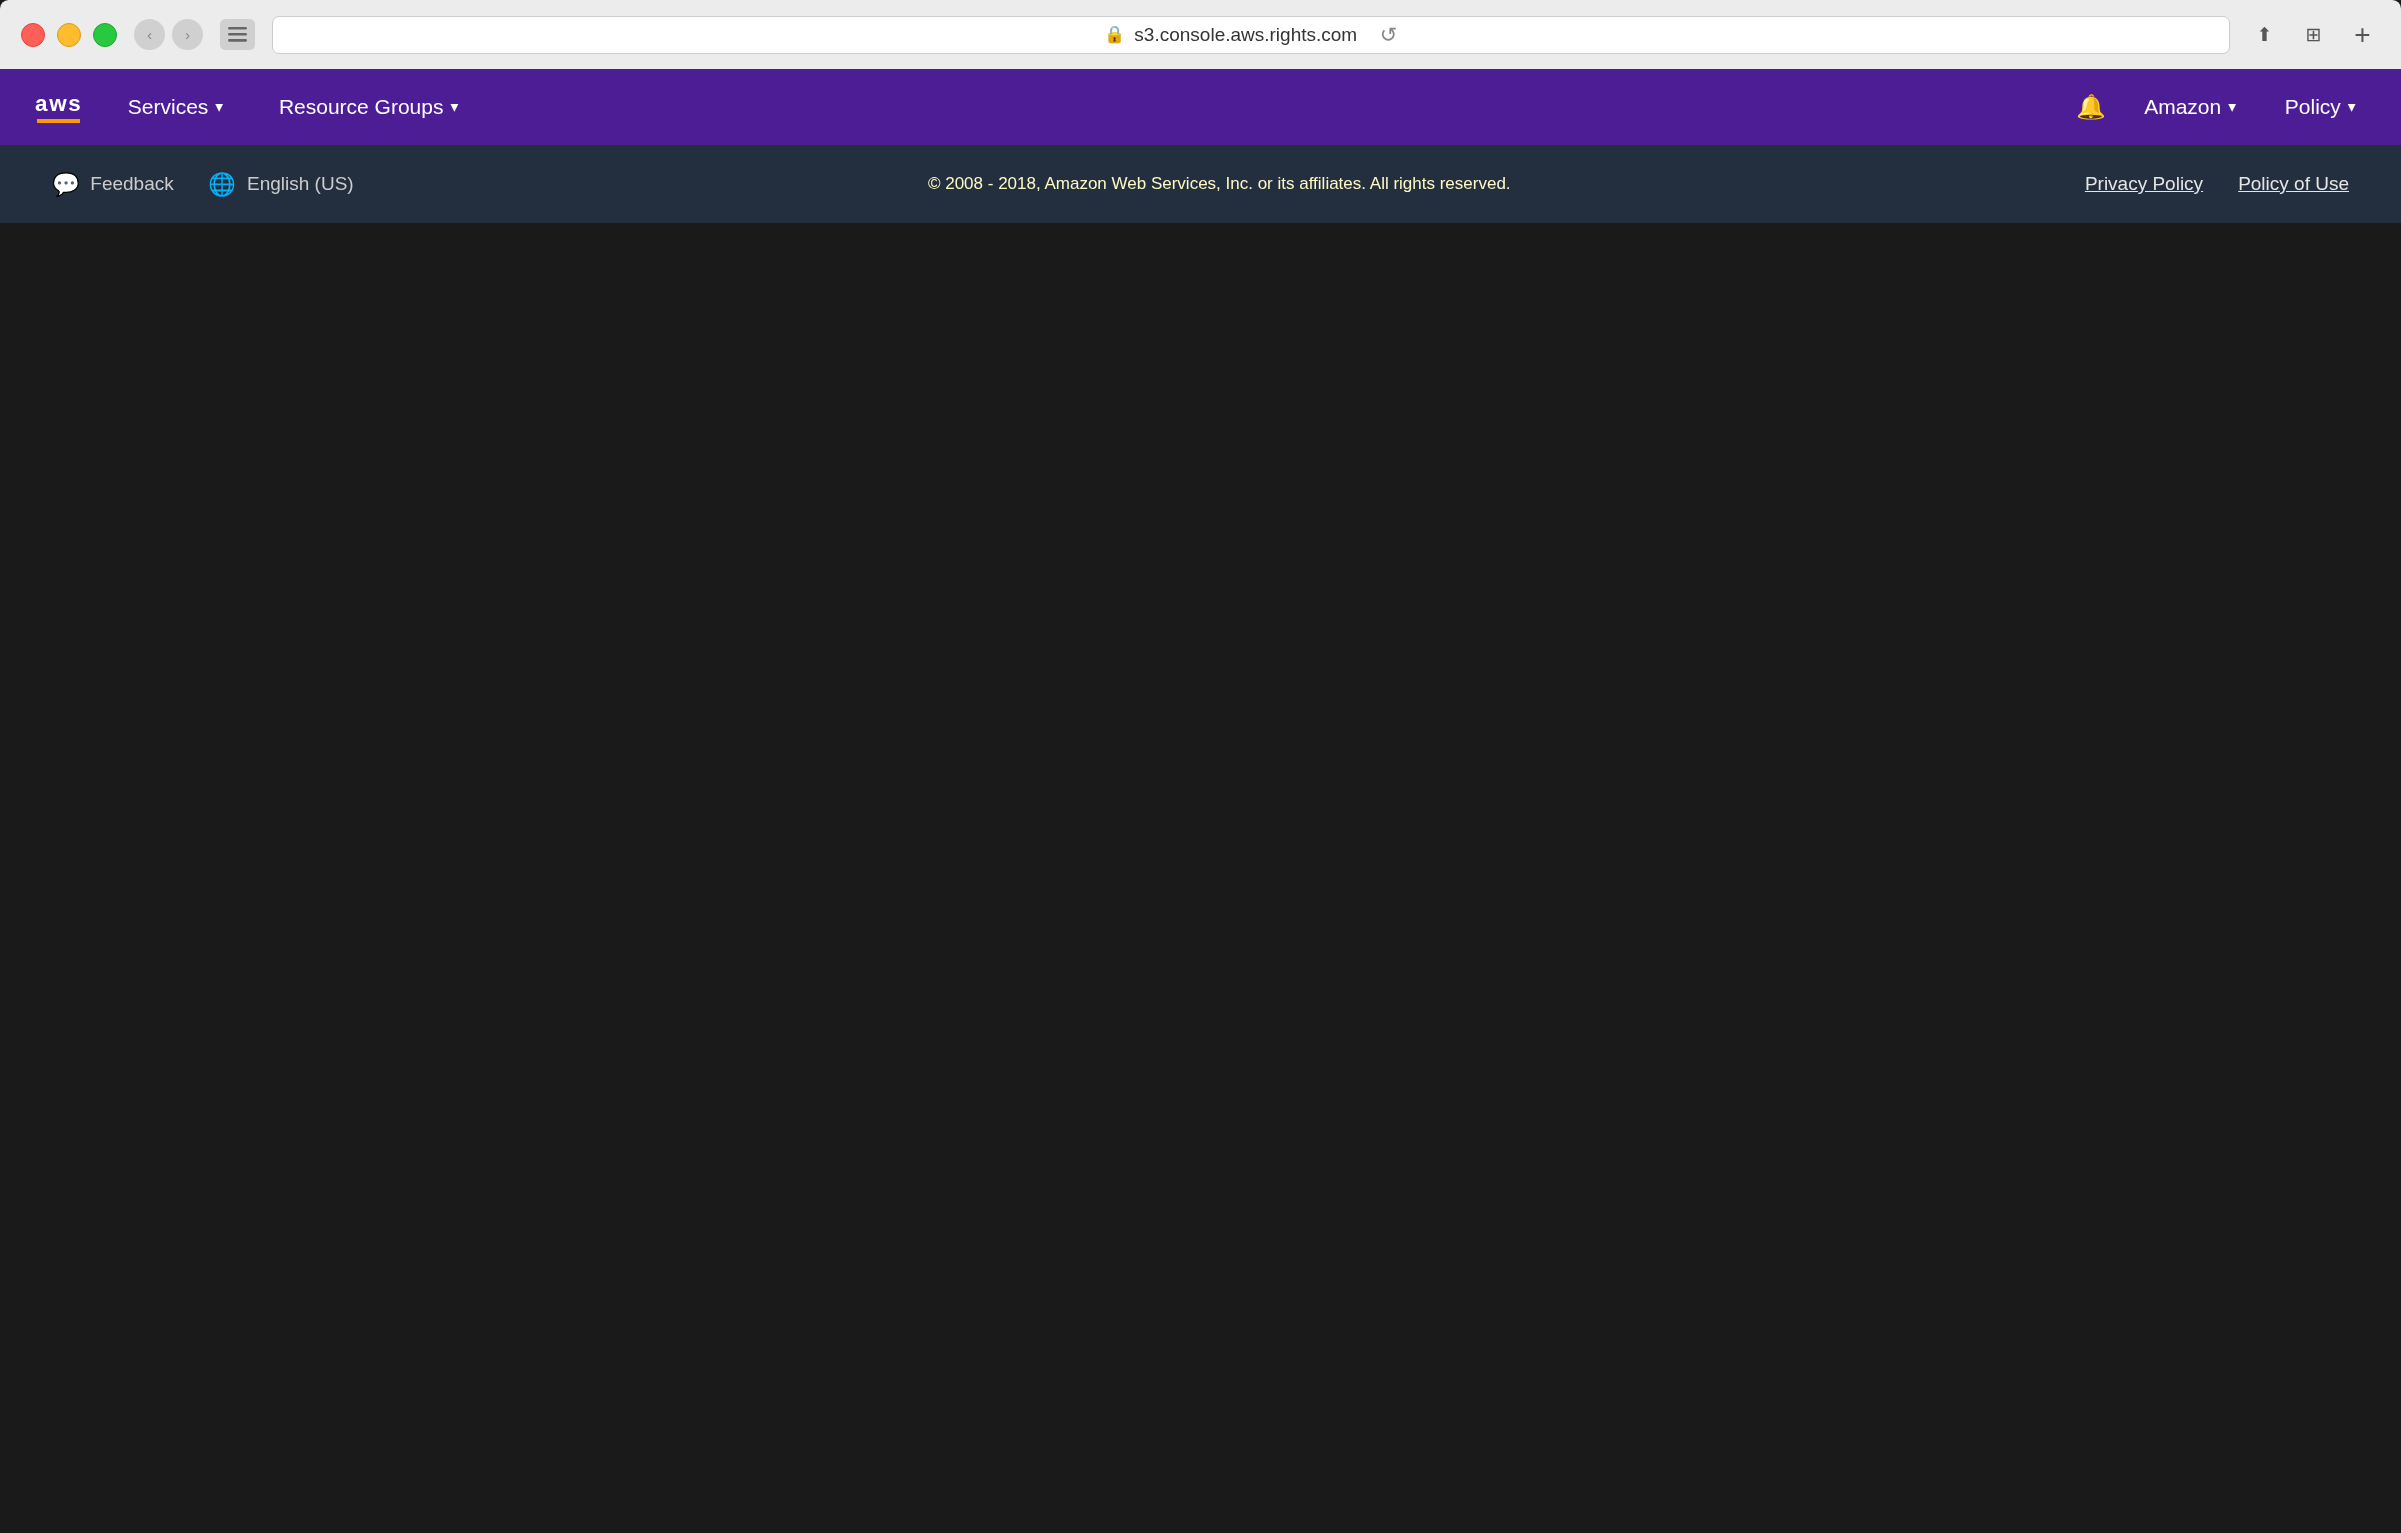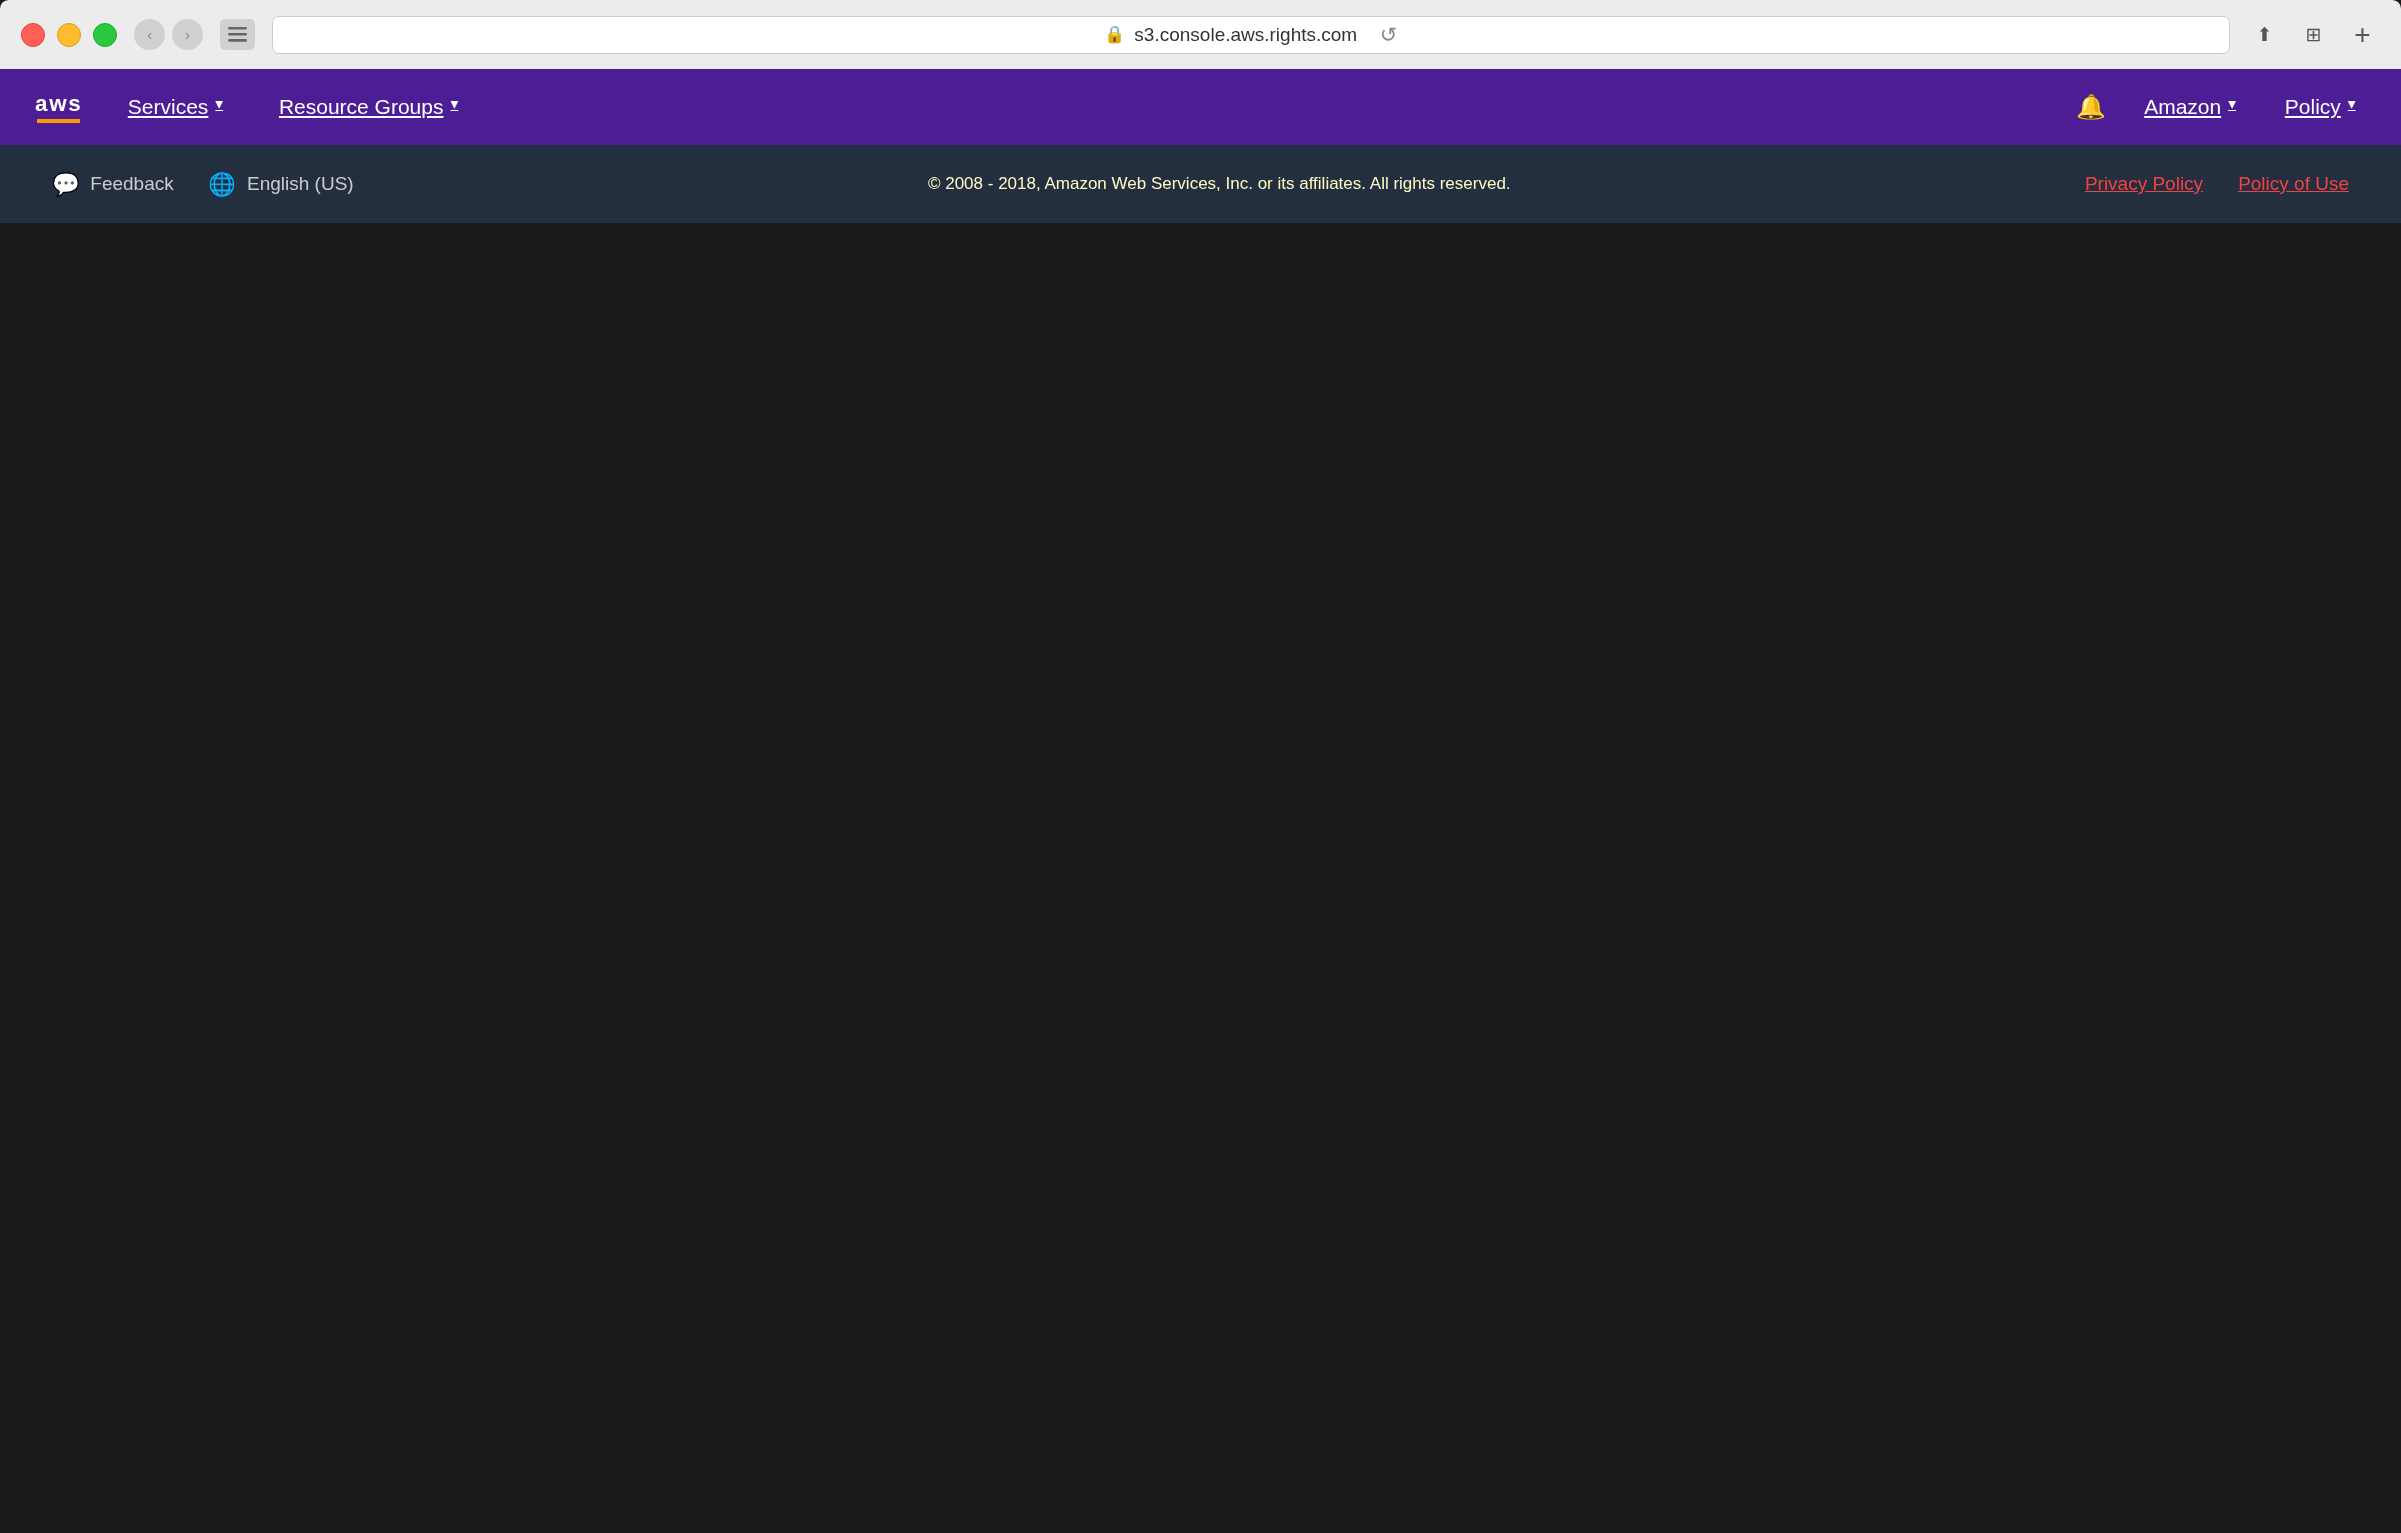--- a/index.html
+++ b/index.html
@@ -116,25 +116,24 @@
     .aws-logo-bar {
       width: 43px;
       height: 3.5px;
       background: #ff9900;
       margin-top: 1.7px;
     }
     .nav-item {
       color: white;
       font-size: 21px;
       display: flex;
-      align-items: flex-start;
+      align-items: center;
       gap: 7px;
       cursor: pointer;
       padding: 7px 10.4px;
-      text-decoration: underline;
     }
     .nav-spacer { flex: 1; }
     .nav-right {
       display: flex;
       align-items: center;
       gap: 28px;
     }
     .nav-bell {
       color: white;
       font-size: 24px;
@@ -158,21 +157,21 @@
       gap: 10.4px;
       cursor: pointer;
     }
     .footer-center {
       flex: 1;
       text-align: center;
       color: #fef9c3;
       font-size: 17px;
     }
     .footer-link {
-      color: #ef4444;
+      color: #e5e5e5;
       font-size: 19px;
       cursor: pointer;
       text-decoration: underline;
     }
     .content-area {
       flex: 1;
       position: relative;
       background: #e8eaed;
       overflow: hidden;
     }

